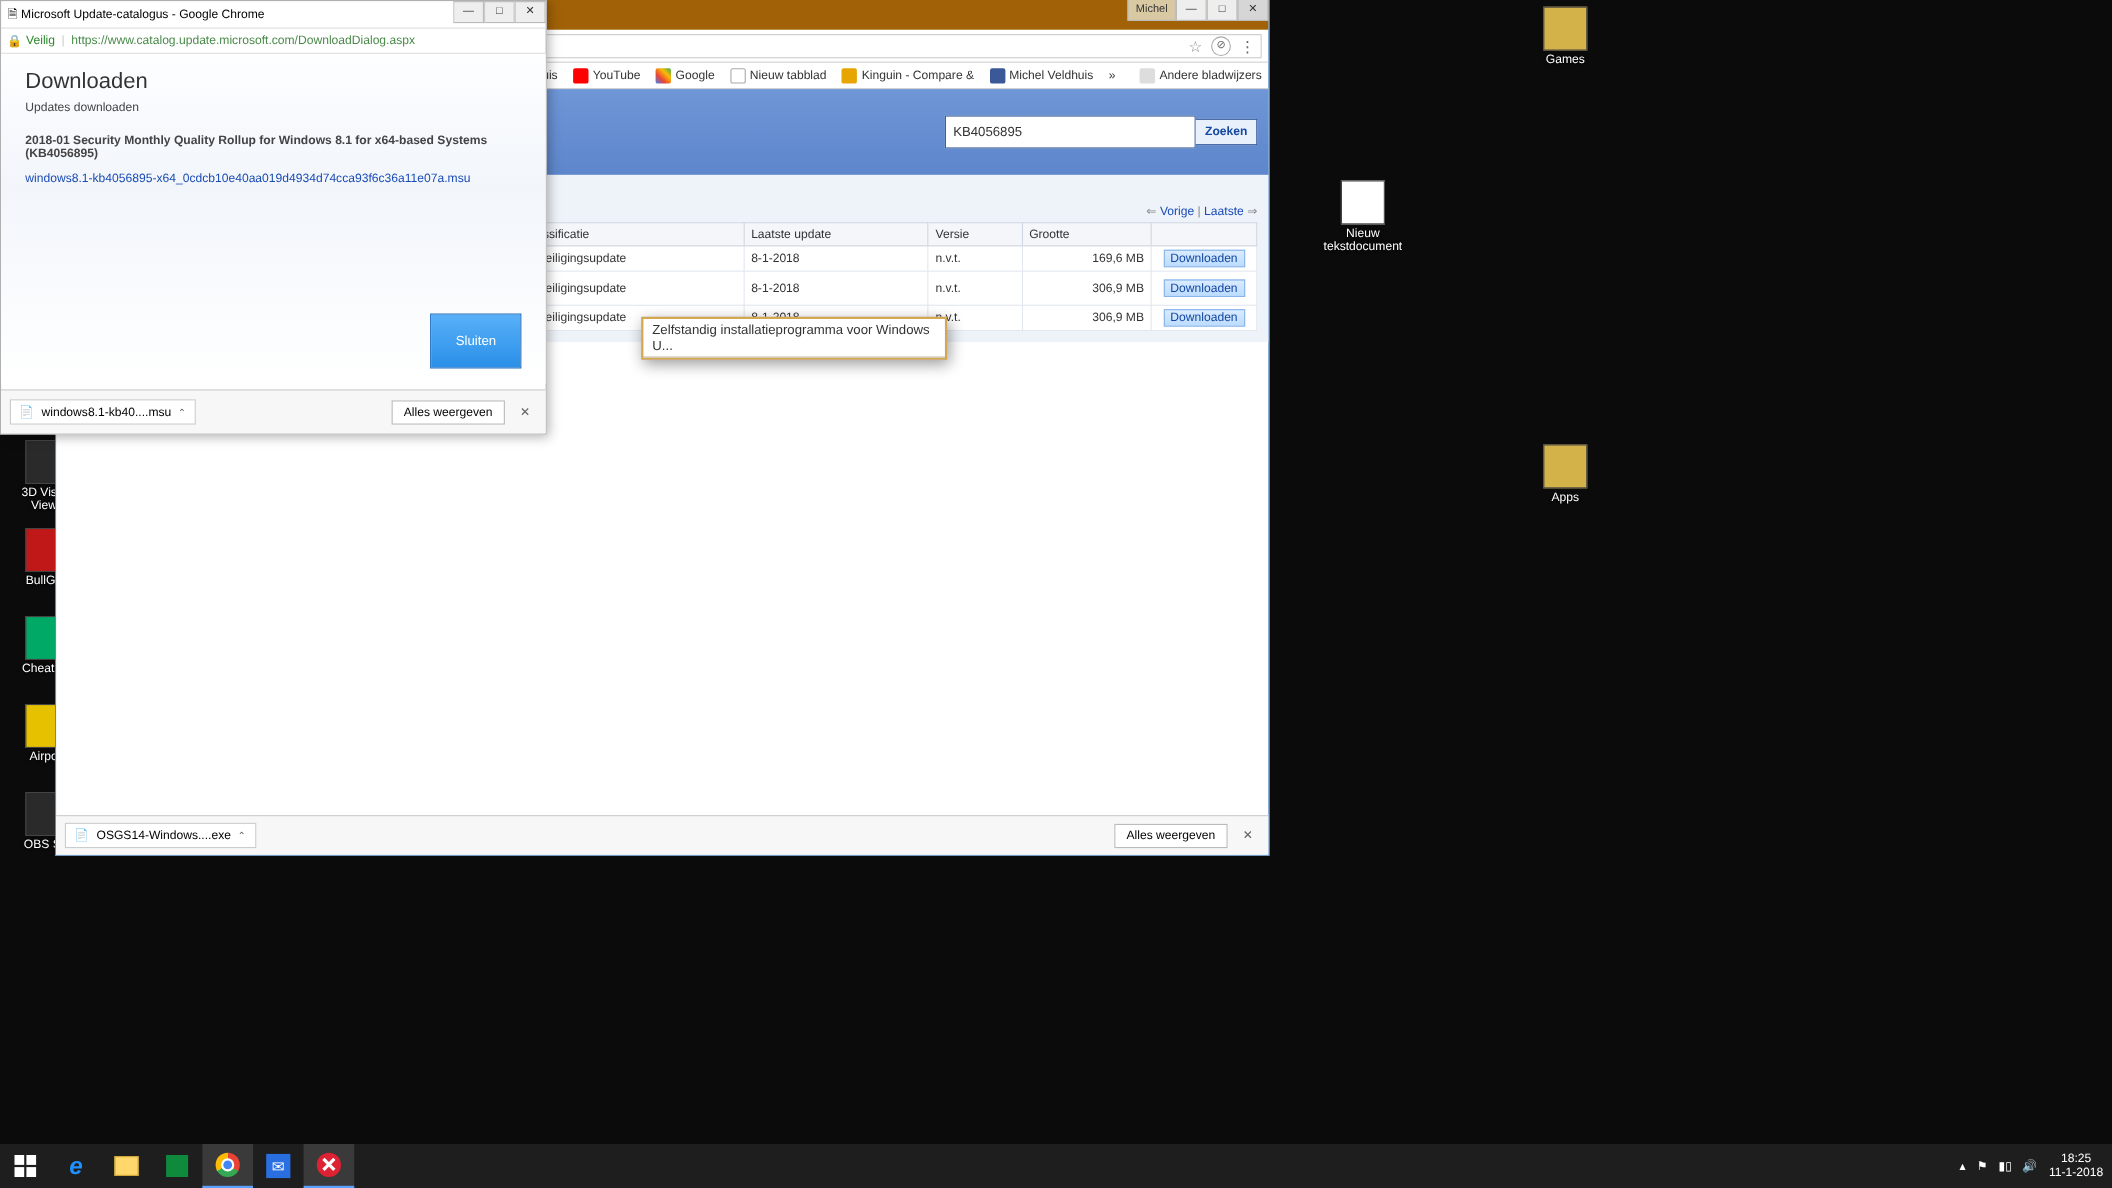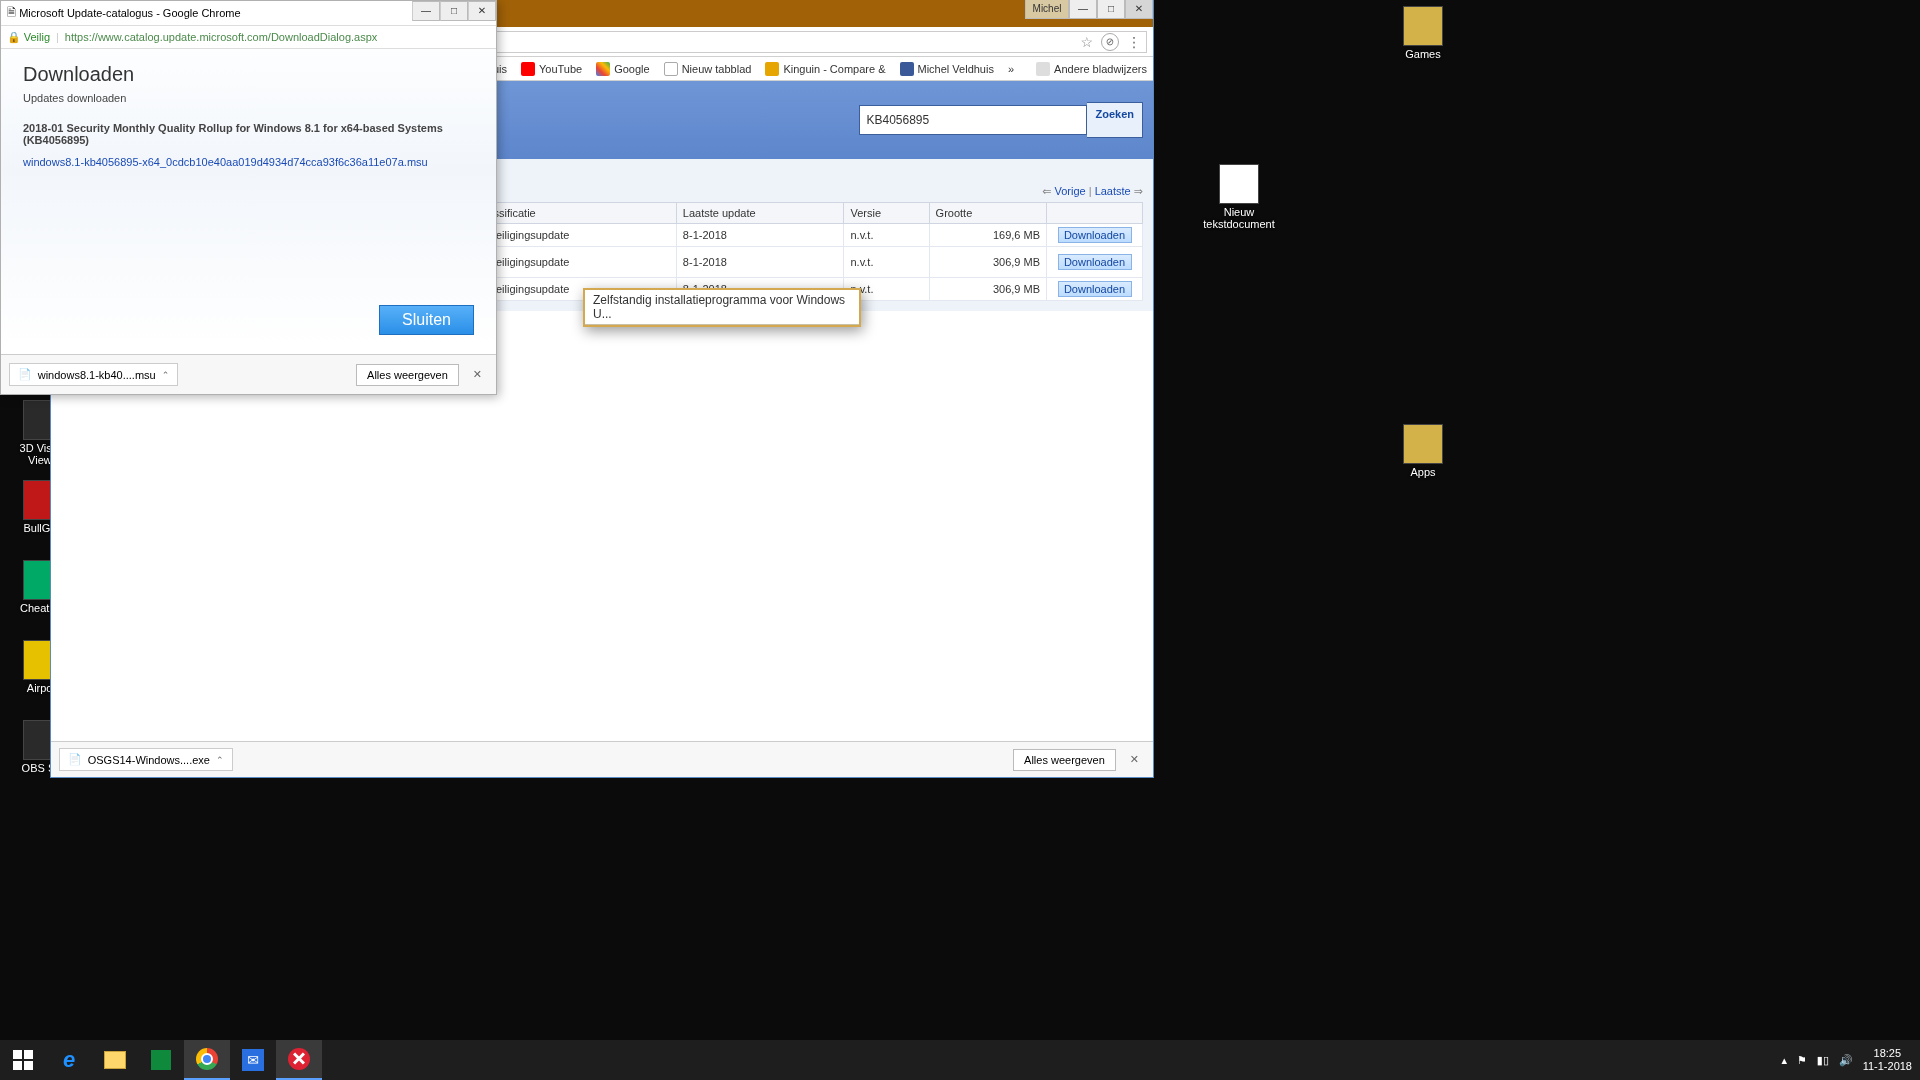--- a/index.html
+++ b/index.html
@@ -26,21 +26,21 @@
 .wb .cls { background:#d6d6d6; }
 .toolbar2 { height:30px; border-bottom:1px solid #d0d0d0; display:flex; align-items:center; padding:0 6px; gap:4px; }
 .toolbar2 .addr { flex:1; height:22px; border:1px solid #ccc; display:flex; align-items:center; padding:0 6px; color:#555; justify-content:flex-end; gap:8px;}
 .toolbar2 .addr span.url { margin-right:auto; }
 .bmbar { height:24px; border-bottom:1px solid #d0d0d0; display:flex; align-items:center; padding:0 6px; gap:14px; color:#333; font-size:11px; justify-content:flex-end;}
 .bmbar .bm { display:flex; align-items:center; gap:4px;}
 .bmbar .bm .ic{ width:14px;height:14px;background:#ccc;border-radius:2px;}
 
 .cat-head { height:78px; background:linear-gradient(#6f96d6,#5d86cc); display:flex; align-items:center; justify-content:flex-end; padding:0 10px; gap:0; }
 .cat-head .search { width:228px; height:24px; background:#fff; border:1px solid #3b5f9c; padding:14px 6px; font-size:12px; color:#333; }
-.cat-head .sbtn  { height:36px; padding:0 8px; background:#e8f0fc; border:1px solid #3b5f9c; border-left:0; color:#1548a0; font-weight:bold; font-size:11px; line-height:22px; }
+.cat-head .sbtn  { height:24px; padding:0 8px; background:#e8f0fc; border:1px solid #3b5f9c; border-left:0; color:#1548a0; font-weight:bold; font-size:11px; line-height:22px; }
 .cat-body { background:#eef3fa; padding:26px 10px 10px; }
 .pager { text-align:right; color:#1a4bb5; font-size:11px; margin-bottom:4px; }
 .pager span{color:#888;}
 table.cat { width:100%; border-collapse:collapse; background:#fff; }
 table.cat th { background:#f4f6f9; border:1px solid #cfd6e1; padding:4px 6px; text-align:left; font-weight:normal; color:#333;}
 table.cat td { border:1px solid #e3e7ef; padding:3px 6px; color:#333; }
 table.cat td.link { color:#1a4bb5; }
 .dlbtn { display:block; background:linear-gradient(#d9ebff,#bcdcff); border:1px solid #8ab4e8; color:#1548a0; text-align:center; padding:1px 0; width:74px; margin:0 auto;}
 
 .dlbar { position:absolute; left:0; right:0; bottom:0; height:36px; border-top:1px solid #ccc; background:#f7f7f7; display:flex; align-items:center; padding:0 8px; gap:8px;}
@@ -56,21 +56,21 @@
 .win-front .titlebar .wb{position:absolute; right:0; top:0; display:flex;}
 .win-front .titlebar .wb div{width:28px;height:20px;text-align:center;line-height:18px;background:#eee;border-left:1px solid #ccc;}
 .win-front .addrrow{height:24px;border-top:1px solid #ddd;border-bottom:1px solid #ddd;display:flex;align-items:center;padding:0 6px;gap:6px;}
 .win-front .addrrow .sec{color:#2a8a2a;display:flex;align-items:center;gap:3px;}
 .win-front .addrrow .u{color:#4a8a4a;}
 .win-front .body{padding:14px 22px 8px; background:linear-gradient(#fdfeff,#f2f6fb 40%,#fff); height:300px; position:relative;}
 .win-front h1{font-size:20px;font-weight:normal;color:#333;margin-bottom:6px;}
 .win-front .sub{color:#444;margin-bottom:18px;}
 .win-front .utitle{font-weight:bold;color:#444;margin-bottom:10px;}
 .win-front .flink{color:#1a4bb5;}
-.win-front .closeBtn{position:absolute; right:22px; bottom:14px; background:linear-gradient(#58b0f8,#2a8fe8); color:#fff; border:1px solid #1f6fc0; padding:5px 22px; font-size:16px;}
+.win-front .closeBtn{position:absolute; right:22px; bottom:14px; background:linear-gradient(#58b0f8,#2a8fe8); color:#fff; border:1px solid #1f6fc0; padding:17px 22px; font-size:12px;}
 .win-front .dlbar{height:40px;}
 
 
 .dlg { position:absolute; left:583px; top:288px; width:278px; background:#c4b5fd; border:2px solid #d4a84f; box-shadow:2px 4px 14px rgba(0,0,0,.4); }
 .dlg .dtitle{background:#fff;border-bottom:1px solid #c9c0a8;padding:3px 8px;font-size:12px;color:#333;}
 .dlg .dcontent{background:#fff;margin:6px;border:1px solid #d4c79f;padding:10px 10px 6px;}
 .dlg .row1{display:flex;gap:8px;margin-bottom:12px;}
 .dlg .erric{width:28px;height:28px;border-radius:50%;background:#d23; position:relative; flex:none;}
 .dlg .erric::before,.dlg .erric::after{content:"";position:absolute;left:5px;top:12px;width:18px;height:4px;background:#fff;}
 .dlg .erric::before{transform:rotate(45deg);} .dlg .erric::after{transform:rotate(-45deg);}
@@ -102,21 +102,21 @@
   <div class="dicon" style="left:6px;top:400px"><div class="g"></div><span>3D Vision
 Viewe</span></div>
   <div class="dicon" style="left:6px;top:480px"><div class="g" style="background:#c01818"></div><span>BullGua</span></div>
   <div class="dicon" style="left:6px;top:560px"><div class="g" style="background:#0a6"></div><span>Cheat En</span></div>
   <div class="dicon" style="left:6px;top:640px"><div class="g" style="background:#e6c100"></div><span>Airport</span></div>
   <div class="dicon" style="left:6px;top:720px"><div class="g"></div><span>OBS Stu</span></div>
 
   <div class="dicon" style="right:460px;top:6px;left:auto"><div class="g" style="background:#d4b24a"></div><span>Games</span></div>
   <div class="dicon" style="right:636px;top:164px;left:auto;width:90px"><div class="g" style="background:#fff"></div><span>Nieuw
 tekstdocument</span></div>
-  <div class="dicon" style="right:460px;top:424px;left:auto"><div class="g" style="background:#d4b24a"></div><span>Apps</span></div>
+  <div class="dicon" style="right:460px;top:404px;left:auto"><div class="g" style="background:#d4b24a"></div><span>Apps</span></div>
 </div>
 
 <div class="win-back">
   <div class="titlebar">
     <div class="wb">
       <div class="user">Michel</div>
       <div>—</div>
       <div>□</div>
       <div class="cls">✕</div>
     </div>

